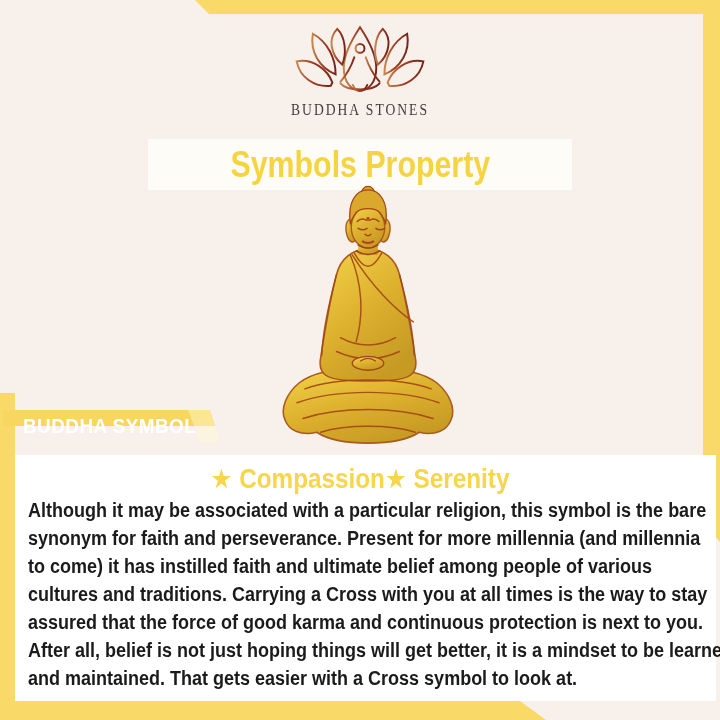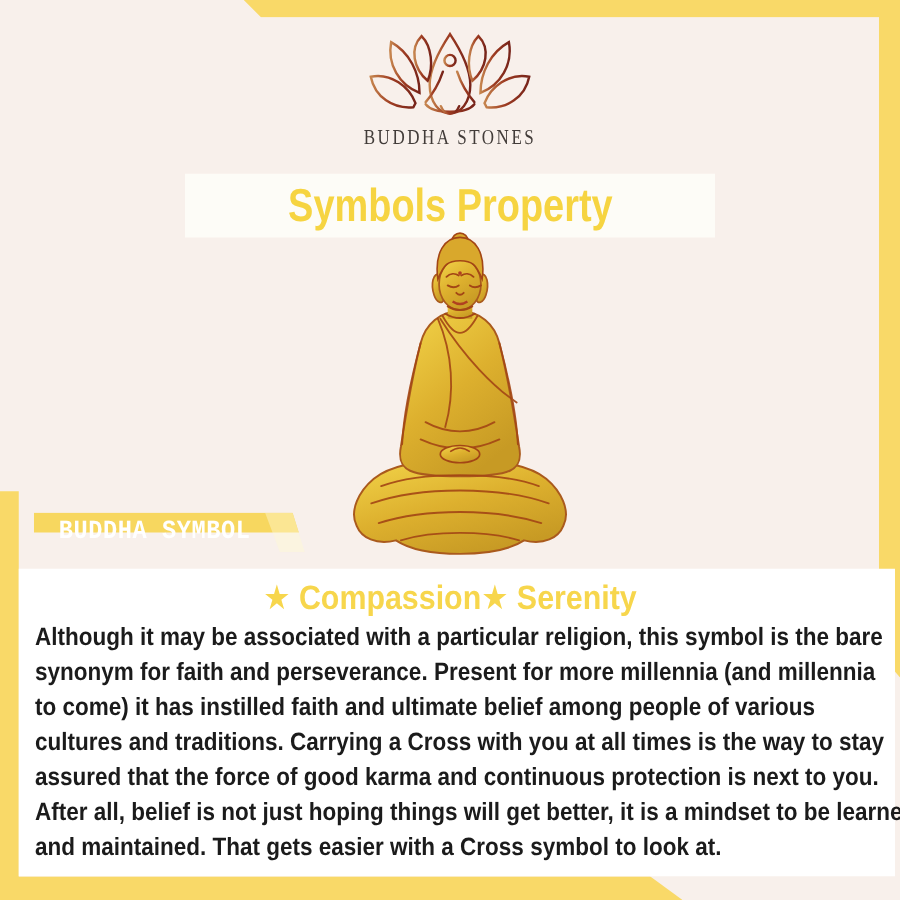--- a/index.html
+++ b/index.html
@@ -24,22 +24,22 @@
 
   
   #title-banner{position:absolute;left:148px;top:127px;width:424px;height:51px;background:#fdfcf7;
     display:flex;align-items:center;justify-content:center;margin-top:12px;}
   #page-title{font-size:37px;font-weight:700;color:#f6d441;transform:scaleX(.82);white-space:nowrap;}
 
   
   #buddha{position:absolute;left:277px;top:184px;width:182px;height:266px;}
 
   
-  #ribbon{position:absolute;left:27px;top:410px;width:217px;height:16px;background:#f7d75f;
-    clip-path:polygon(0 0,207px 0,217px 32px,0 32px);font-family:Liberation Mono, monospace;}
+  #ribbon{position:absolute;left:3px;top:410px;width:217px;height:16px;background:#f7d75f;
+    clip-path:polygon(0 0,207px 0,217px 32px,0 32px);}
   #ribbon-fold{position:absolute;left:0;top:0;width:217px;height:32px;background:rgba(255,248,210,.45);
     clip-path:polygon(185px 0,207px 0,217px 32px,197px 32px);}
   #ribbon-label{position:absolute;left:20px;top:0;height:32px;line-height:31px;font-size:21px;font-weight:700;
     color:#ffffff;letter-spacing:.5px;white-space:nowrap;transform:scaleX(.9);transform-origin:0 50%;}
 
   
   #benefits-heading{position:absolute;left:0;top:463px;width:720px;text-align:center;
     font-size:27px;font-weight:700;color:#f7d64c;transform:scaleX(.9);white-space:nowrap;}
   #paragraph{position:absolute;left:28px;top:496px;width:690px;}
   .para-line{white-space:nowrap;height:28px;line-height:28px;font-size:20px;font-weight:700;

